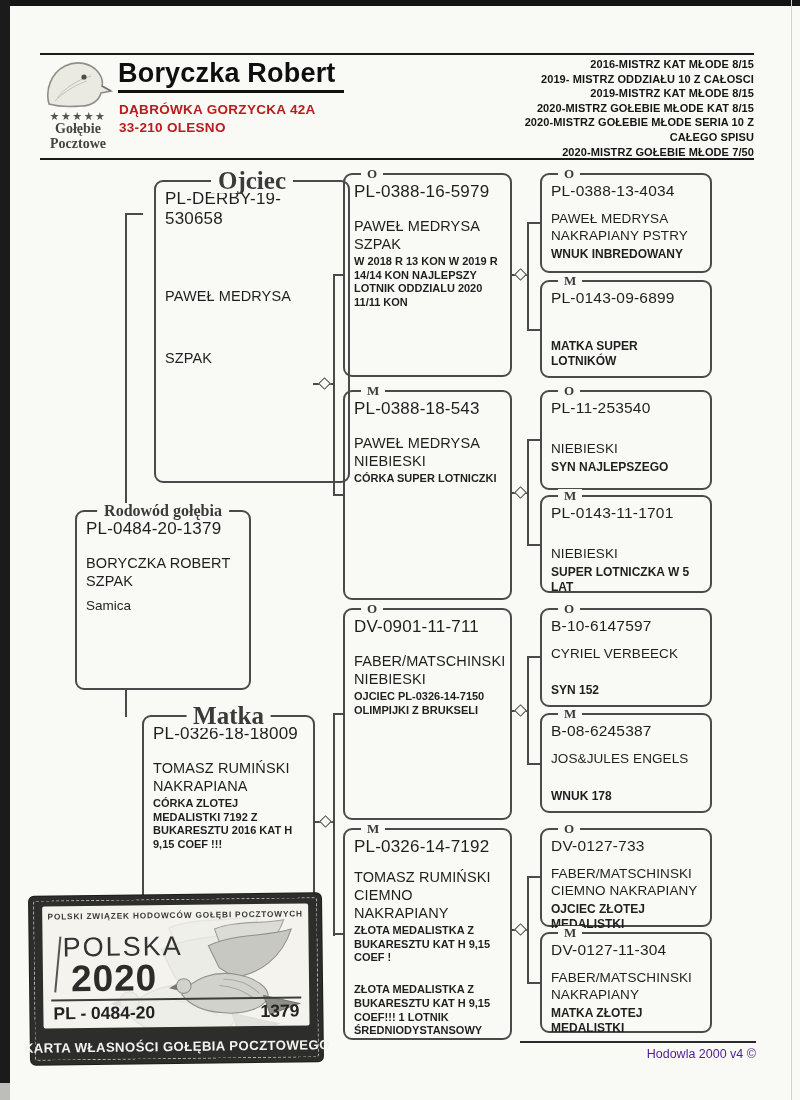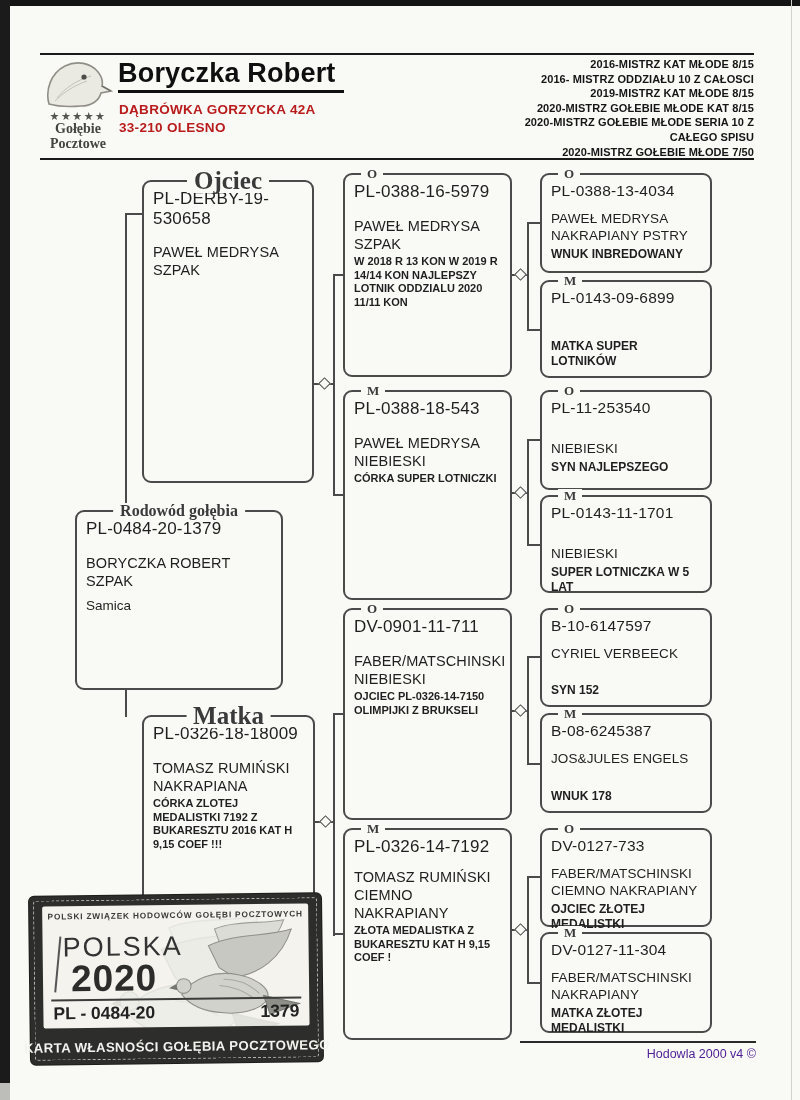--- a/index.html
+++ b/index.html
@@ -97,21 +97,21 @@
   </div>
 
   <div class="title">Boryczka Robert</div>
   <div class="address">
     <div>DĄBRÓWKA GORZYCKA 42A</div>
     <div>33-210 OLESNO</div>
   </div>
 
   <div class="achv">
     <div>2016-MISTRZ KAT MŁODE 8/15</div>
-    <div>2016- MISTRZ ODDZIAŁU 10 Z CAŁOSCI</div>
+    <div>2019- MISTRZ ODDZIAŁU 10 Z CAŁOSCI</div>
     <div>2019-MISTRZ KAT MŁODE 8/15</div>
     <div>2020-MISTRZ GOŁEBIE MŁODE KAT 8/15</div>
     <div>2020-MISTRZ GOŁEBIE MŁODE SERIA 10 Z</div>
     <div>CAŁEGO SPISU</div>
     <div>2020-MISTRZ GOŁEBIE MŁODE 7/50</div>
   </div>
 
   <div class="cl" style="left:125px;top:213px;width:18px;height:2px;"></div>
   <div class="cl" style="left:125px;top:213px;width:2px;height:294px;"></div>
   <div class="cl" style="left:125px;top:688px;width:2px;height:29px;"></div>
@@ -145,28 +145,28 @@
   <div class="cl" style="left:527px;top:656px;width:15px;height:2px;"></div>
   <div class="cl" style="left:527px;top:763px;width:15px;height:2px;"></div>
   <div class="joint" style="left:516px;top:706px;"></div>
 
   <div class="cl" style="left:512px;top:929px;width:17px;height:2px;"></div>
   <div class="cl" style="left:527px;top:876px;width:2px;height:108px;"></div>
   <div class="cl" style="left:527px;top:876px;width:15px;height:2px;"></div>
   <div class="cl" style="left:527px;top:982px;width:15px;height:2px;"></div>
   <div class="joint" style="left:516px;top:925px;"></div>
 
-  <div class="pbox" style="left:142px;top:180px;width:172px;height:303px;">
+  <div class="pbox" style="left:154px;top:180px;width:196px;height:303px;gap:44px;">
     <span class="plabel lbl-c big">Ojciec</span>
     <div class="ring">PL-DERBY-19-530658</div>
     <div class="bname mt">PAWEŁ MEDRYSA</div>
     <div class="bcolor">SZPAK</div>
   </div>
 
-  <div class="pbox" style="left:75px;top:510px;width:208px;height:180px;">
+  <div class="pbox" style="left:75px;top:510px;width:176px;height:180px;">
     <span class="plabel lbl-c med">Rodowód gołębia</span>
     <div class="ring">PL-0484-20-1379</div>
     <div class="bname mt">BORYCZKA ROBERT</div>
     <div class="bcolor">SZPAK</div>
     <div class="samica">Samica</div>
   </div>
 
   <div class="pbox" style="left:142px;top:715px;width:173px;height:325px;">
     <span class="plabel lbl-c big">Matka</span>
     <div class="ring">PL-0326-18-18009</div>
@@ -198,20 +198,21 @@
     <div class="bcolor">NIEBIESKI</div>
     <div class="bnote">OJCIEC PL-0326-14-7150 OLIMPIJKI Z BRUKSELI</div>
   </div>
 
   <div class="pbox" style="left:343px;top:828px;width:169px;height:212px;">
     <span class="plabel lbl-l">M</span>
     <div class="ring">PL-0326-14-7192</div>
     <div class="bname mt-sm">TOMASZ RUMIŃSKI</div>
     <div class="bcolor">CIEMNO NAKRAPIANY</div>
     <div class="bnote">ZŁOTA MEDALISTKA Z BUKARESZTU KAT H 9,15 COEF !</div>
+    <div class="bnote note2">ZŁOTA MEDALISTKA Z BUKARESZTU KAT H 9,15 COEF!!! 1 LOTNIK ŚREDNIODYSTANSOWY</div>
   </div>
 
   <div class="pbox small" style="left:540px;top:173px;width:172px;height:100px;">
     <span class="plabel lbl-l">O</span>
     <div class="ring">PL-0388-13-4034</div>
     <div class="bname mt-sm">PAWEŁ MEDRYSA</div>
     <div class="bcolor">NAKRAPIANY PSTRY</div>
     <div class="bnote">WNUK INBREDOWANY</div>
   </div>
 

